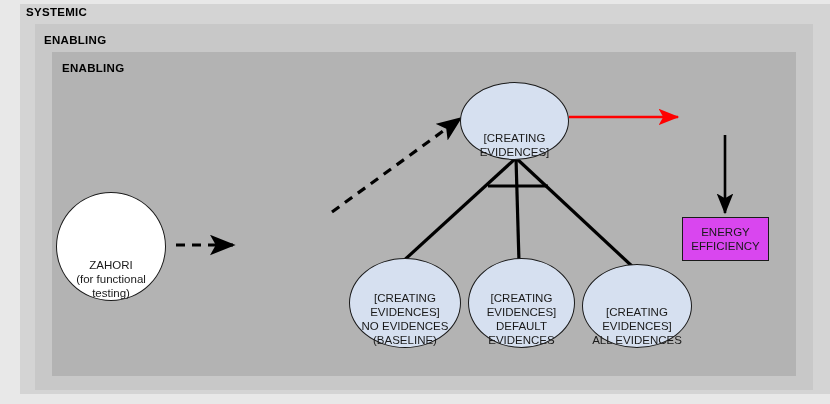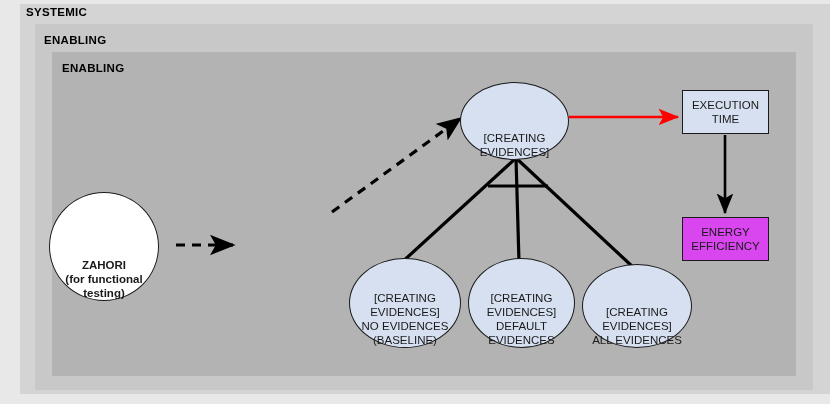--- a/index.html
+++ b/index.html
@@ -72,22 +72,22 @@
     color: #1a1a1a;
     border: 1.4px solid #1a1a1a;
   }
   .node-ellipse { border-radius: 50%; align-items: flex-end; }
   .node-rect { border-radius: 0; }
   .fill-white { background: #ffffff; }
   .fill-blue  { background: #d6e0f0; }
   .fill-green { background: #dceddc; }
 
   #node-zahori {
-    left: 49px; top: 192px;
-    width: 110px; height: 109px; font-weight: bold;
+    left: 56px; top: 192px;
+    width: 110px; height: 109px;
   }
   #node-art {
     left: 238px; top: 208px;
     width: 108px; height: 73px;
   }
   #node-creating-evidences {
     left: 460px; top: 82px;
     width: 109px; height: 78px;
   }
   #node-execution-time {
@@ -152,23 +152,20 @@
 
   <div class="node node-ellipse fill-white" id="node-zahori" style="background: rgb(255, 255, 255); border-color: rgb(26, 26, 26);">
     <span class="node-text">ZAHORI<br>(for functional<br>testing)</span>
   </div>
 
 
   <div class="node node-ellipse fill-blue" id="node-creating-evidences" style="background: rgb(214, 224, 240); border-color: rgb(26, 26, 26);">
     <span class="node-text">[CREATING<br>EVIDENCES]</span>
   </div>
 
-  <div class="node node-rect fill-blue" id="node-execution-time" style="background: rgb(214, 224, 240); border-color: rgb(26, 26, 26);">
-    <span class="node-text">EXECUTION<br>TIME</span>
-  </div>
 
   <div class="node node-rect fill-green" id="node-energy-efficiency" style="background: #d946ef; border-color: rgb(26, 26, 26);">
     <span class="node-text">ENERGY<br>EFFICIENCY</span>
   </div>
 
   <div class="node node-ellipse fill-blue" id="node-ce-no-evidences" style="background: rgb(214, 224, 240); border-color: rgb(26, 26, 26);">
     <span class="node-text">[CREATING<br>EVIDENCES]<br>NO EVIDENCES<br>(BASELINE)</span>
   </div>
 
   <div class="node node-ellipse fill-blue" id="node-ce-default" style="background: rgb(214, 224, 240); border-color: rgb(26, 26, 26);">

